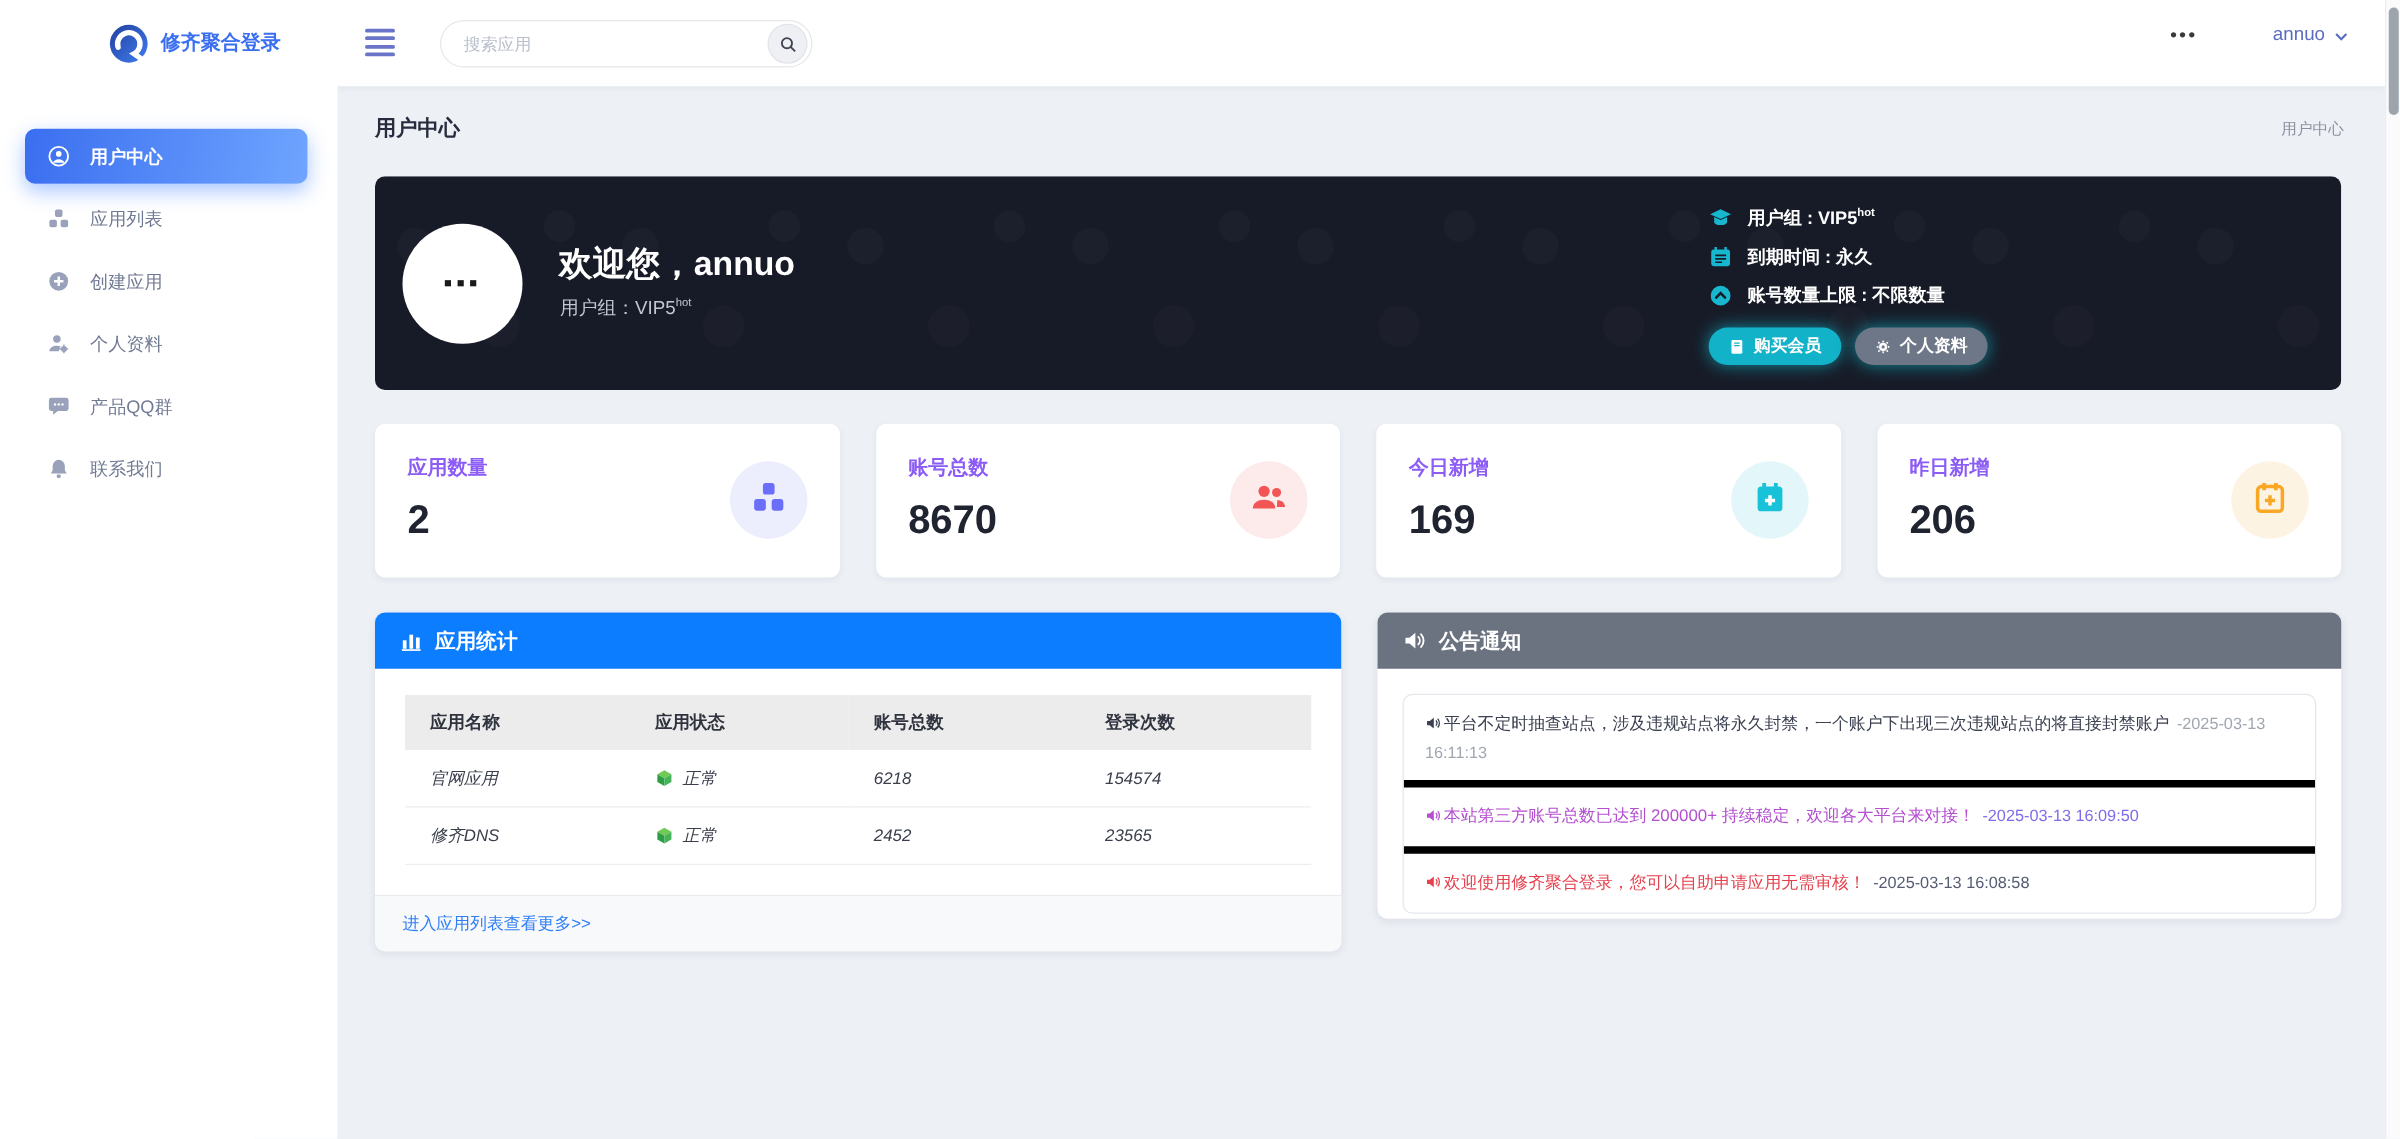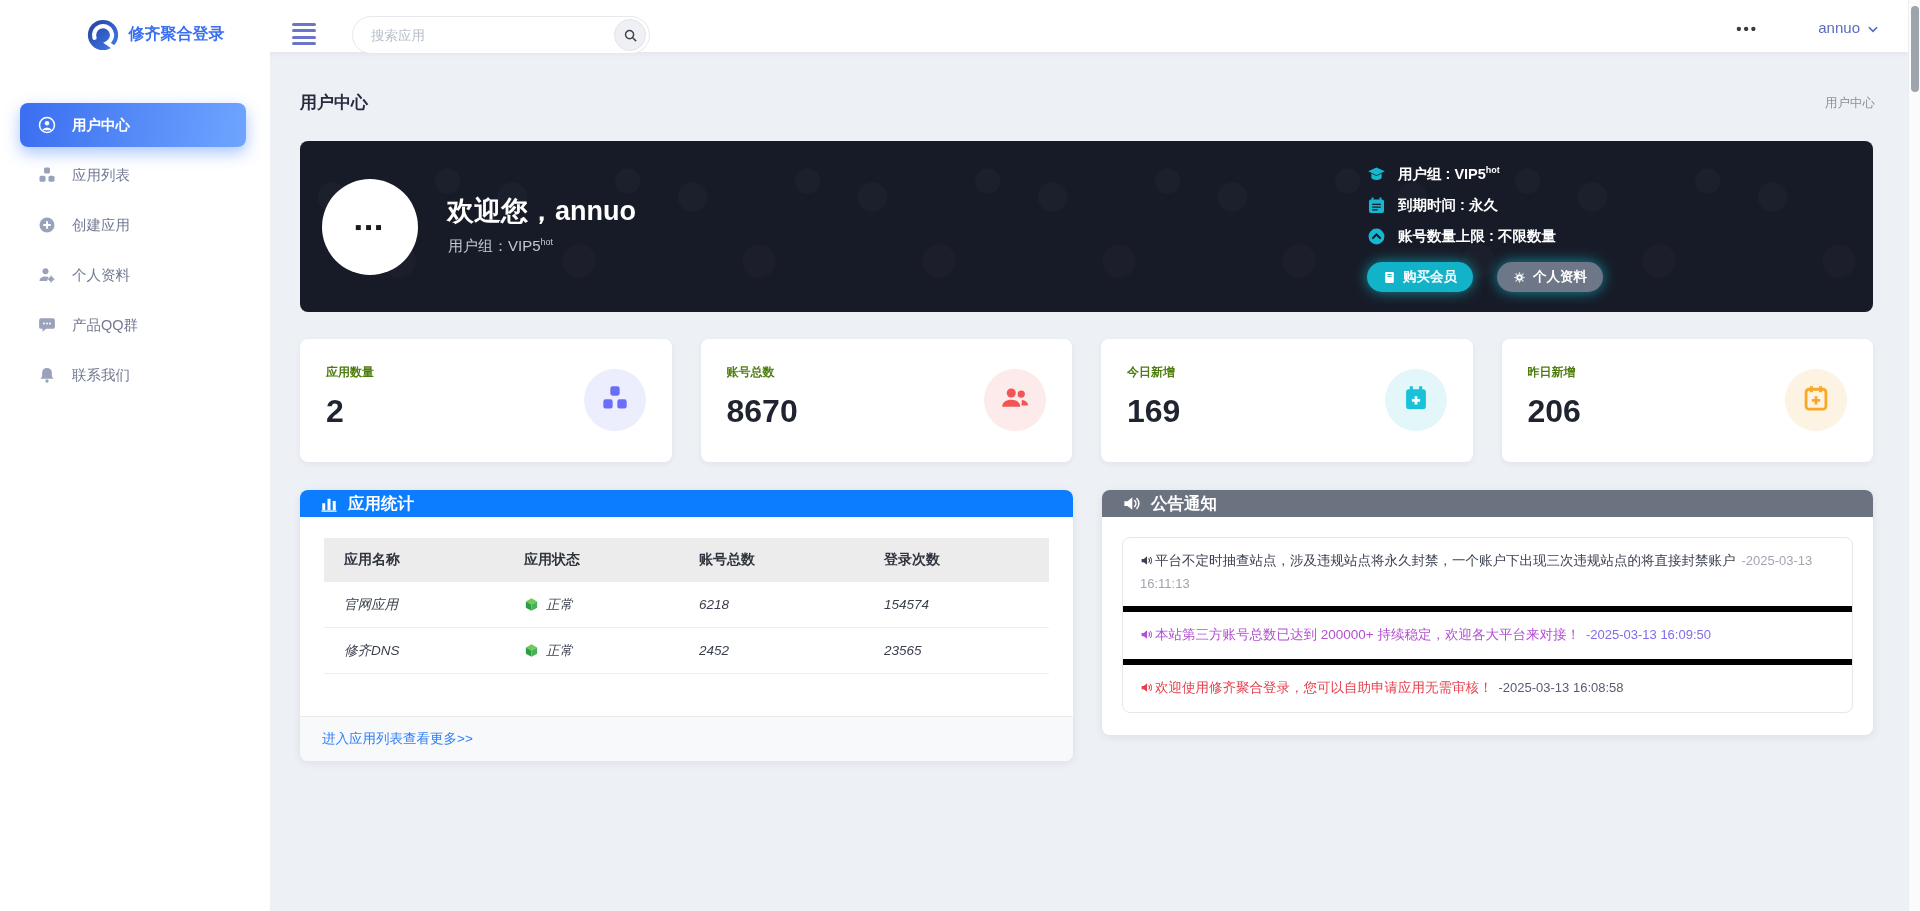--- a/index.html
+++ b/index.html
@@ -1,20 +1,20 @@
 <!DOCTYPE html>
 <html><head>
 <meta charset="utf-8">
 <style>
   * { margin:0; padding:0; box-sizing:border-box; }
   html,body { width:1920px; height:911px; overflow:hidden;
     font-family:"Liberation Sans","DejaVu Sans",sans-serif; background:#edf0f5; }
 
   
-  .topbar { position:absolute; left:0; top:0; right:12px; height:52px; background:#fff;
+  .topbar { position:absolute; left:0; top:0; right:12px; height:69px; background:#fff;
     box-shadow:0 2px 6px rgba(20,30,60,.05); z-index:1; }
   .hamburger { position:absolute; left:292px; top:21px; width:28px; height:26px; display:flex;
     flex-direction:column; justify-content:space-between; padding:2px 0; cursor:pointer; }
   .hamburger span { display:block; width:24px; height:3px; border-radius:2px; background:#6a74c9; }
   .searchwrap { position:absolute; left:352px; top:16px; width:298px; height:38px;
     border:1px solid #e6e8ec; border-radius:19px; background:#fff; display:flex; align-items:center; }
   .searchwrap input { flex:1; border:none; outline:none; background:transparent; padding:0 10px 0 18px;
     font-size:13.5px; color:#444; font-family:inherit; }
   .searchwrap input::placeholder { color:#b8bfca; }
   .searchbtn { width:32px; height:32px; margin-right:3px; border-radius:50%; background:#eef0f3;
@@ -49,40 +49,40 @@
       radial-gradient(circle at 82% 25%, rgba(255,255,255,.025) 0 12px, transparent 13px);
     background-size:180px 160px; color:#fff; }
   .avatar { position:absolute; left:22px; top:38px; width:96px; height:96px; border-radius:50%;
     background:#fff; display:flex; align-items:center; justify-content:center;
     color:#1a1a1a; font-size:20px; letter-spacing:3px; font-weight:bold; }
   .welcome { position:absolute; left:147px; top:52px; font-size:27px; font-weight:bold; }
   .welcome-sub { position:absolute; left:148px; top:96px; font-size:15px; color:#c3c7d1; }
   .infocol { position:absolute; left:1067px; top:18px; }
   .info-row { display:flex; align-items:center; gap:12px; height:31px; font-size:14.5px; font-weight:bold; }
   .info-row .ic { width:19px; height:19px; color:#17b8cf; display:flex; }
-  .banner-btns { display:flex; gap:24px; margin-top:10px; }
+  .banner-btns { display:flex; gap:11px; margin-top:10px; }
   .pill-btn { height:30px; border-radius:15px; border:none; display:flex; align-items:center; gap:7px;
     padding:0 16px; font-size:13.5px; font-weight:bold; color:#fff; cursor:pointer;
     font-family:inherit; box-shadow:0 0 14px rgba(18,190,210,.7); }
   .pill-btn.buy { background:#12b2c8; }
   .pill-btn.profile { background:#6e7787; }
   sup { font-size:9px; }
 
   
   .cards { position:absolute; left:30px; top:270px; width:1573px; display:flex; gap:29px; }
   .card { flex:1; height:123px; background:#fff; border-radius:8px; position:relative;
     box-shadow:0 2px 6px rgba(30,40,60,.06); padding:25px 26px; }
-  .card .lbl { font-size:12px; font-weight:600; color:#4d7c0f; }
+  .card .lbl { font-size:16px; font-weight:600; color:#8b5cf6; }
   .card .num { font-size:32px; font-weight:bold; color:#1f2430; margin-top:12px; }
   .card .icirc { position:absolute; right:26px; top:30px; width:62px; height:62px; border-radius:50%;
     display:flex; align-items:center; justify-content:center; }
 
   
   .panel { position:absolute; background:#fff; border-radius:8px; box-shadow:0 2px 8px rgba(30,40,60,.08); }
-  .panel-head { height:27px; display:flex; align-items:center; gap:10px; padding:0 20px;
+  .panel-head { height:45px; display:flex; align-items:center; gap:10px; padding:0 20px;
     border-radius:8px 8px 0 0; color:#fff; font-size:16.5px; font-weight:bold; }
   .panel-left { left:30px; top:421px; width:773px; height:271px; }
   .panel-left .panel-head { background:#0d7dff; }
   .panel-right { left:832px; top:421px; width:771px; height:245px; }
   .panel-right .panel-head { background:#6b7380; }
 
   
   .tbl { margin:21px 24px 0; width:725px; border-collapse:collapse; table-layout:fixed; }
   .tbl col:nth-child(1){width:180px} .tbl col:nth-child(2){width:175px}
   .tbl col:nth-child(3){width:185px} .tbl col:nth-child(4){width:185px}

